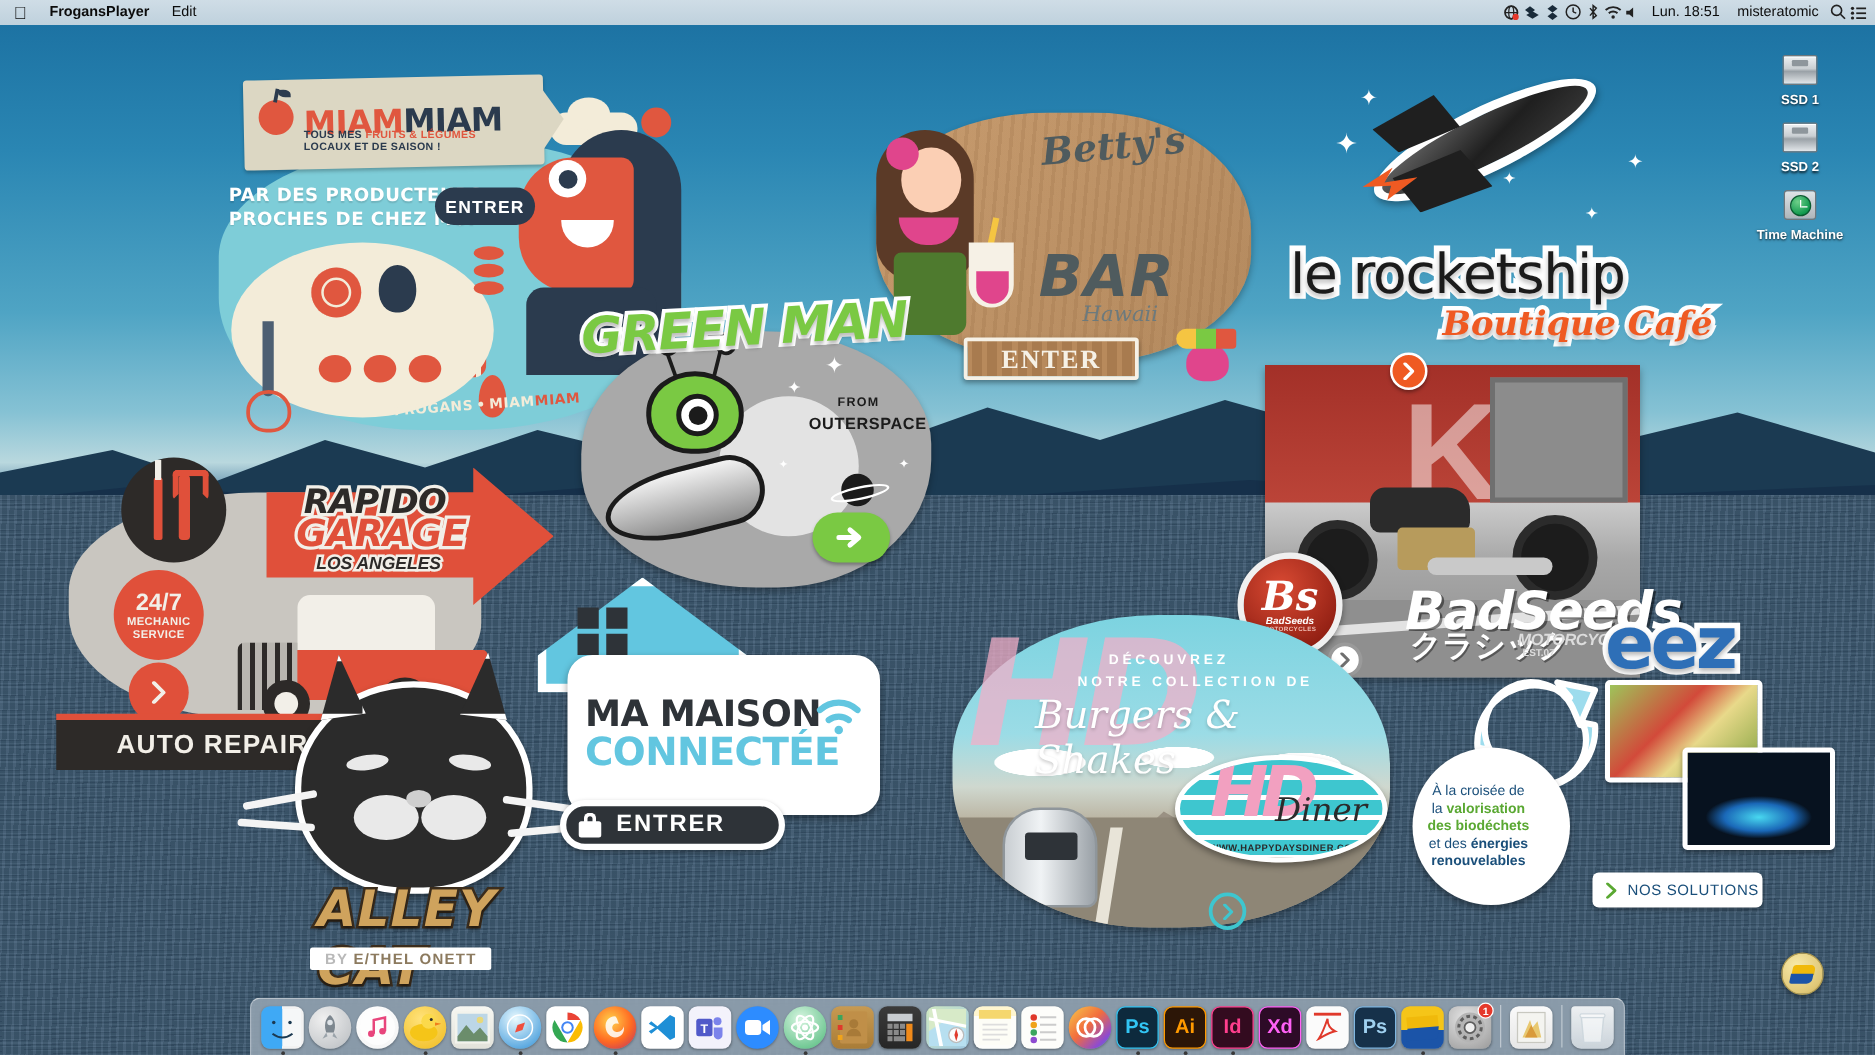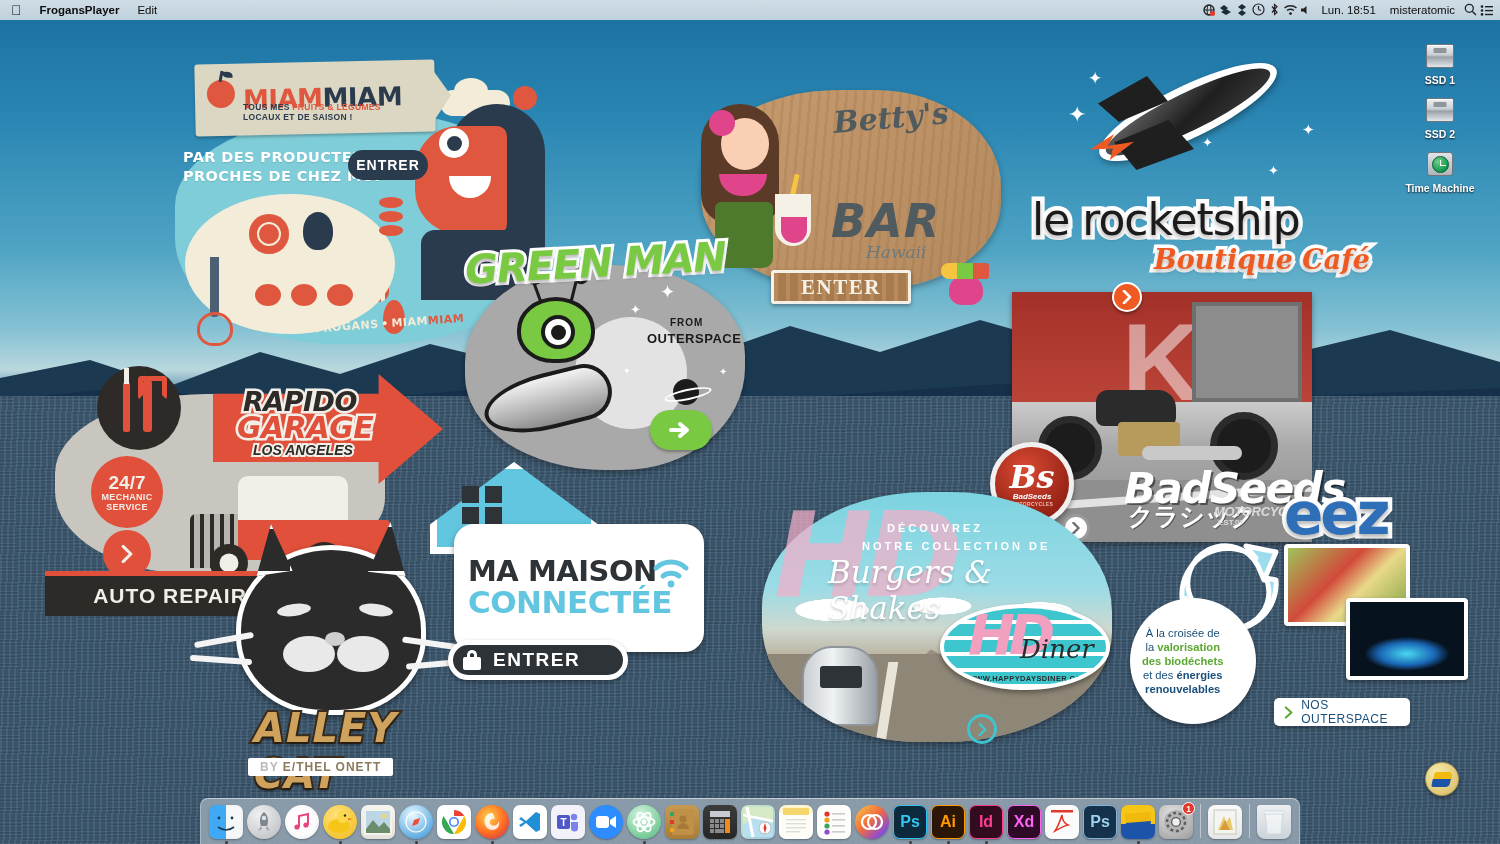--- a/index.html
+++ b/index.html
@@ -879,21 +879,21 @@
       <span>la </span><b class="g">valorisation</b><br>
       <b class="g">des biodéchets</b><br>
       <span>et des </span><b class="d">énergies</b><br>
       <b class="d">renouvelables</b>
     </p>
   </div>
   <div class="solbtn">
     <svg viewBox="0 0 11 13">
         <path d="M2 1 L8 6.5 L2 12" stroke="#5aa832" stroke-width="2.2" fill="none" stroke-linecap="round" stroke-linejoin="round"></path>
       </svg>
-    <span>NOS OUTERSPACE</span>
+    <span>NOS SOLUTIONS</span>
   </div>
 </div>
 
 <div id="frogans-btn">
   <div class="fg">
       <div class="y"></div>
       <div class="b"></div>
     </div>
 </div>
 

